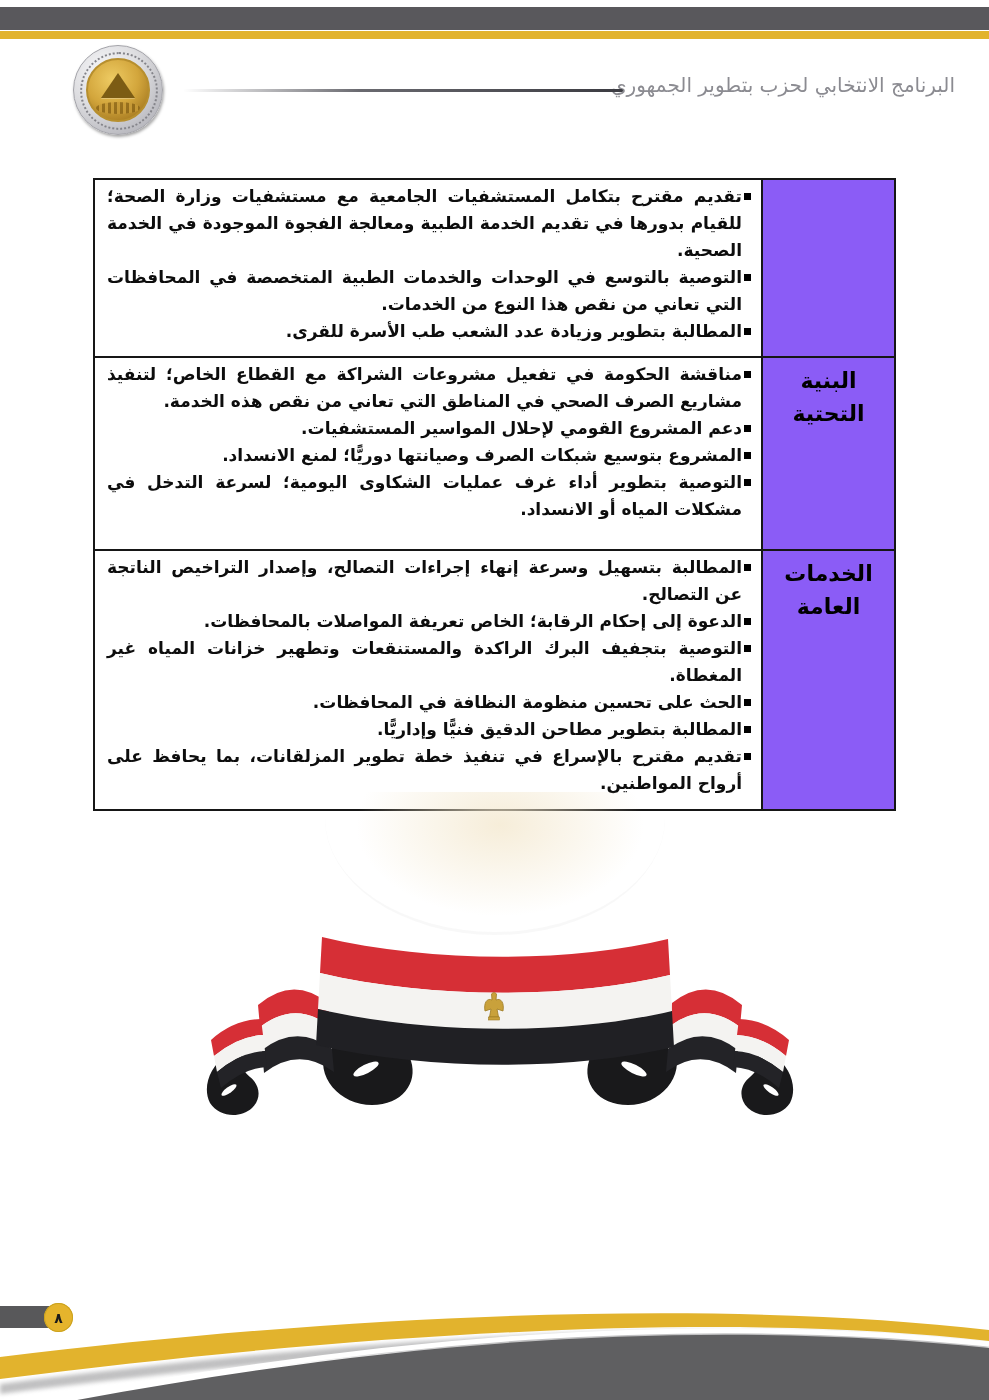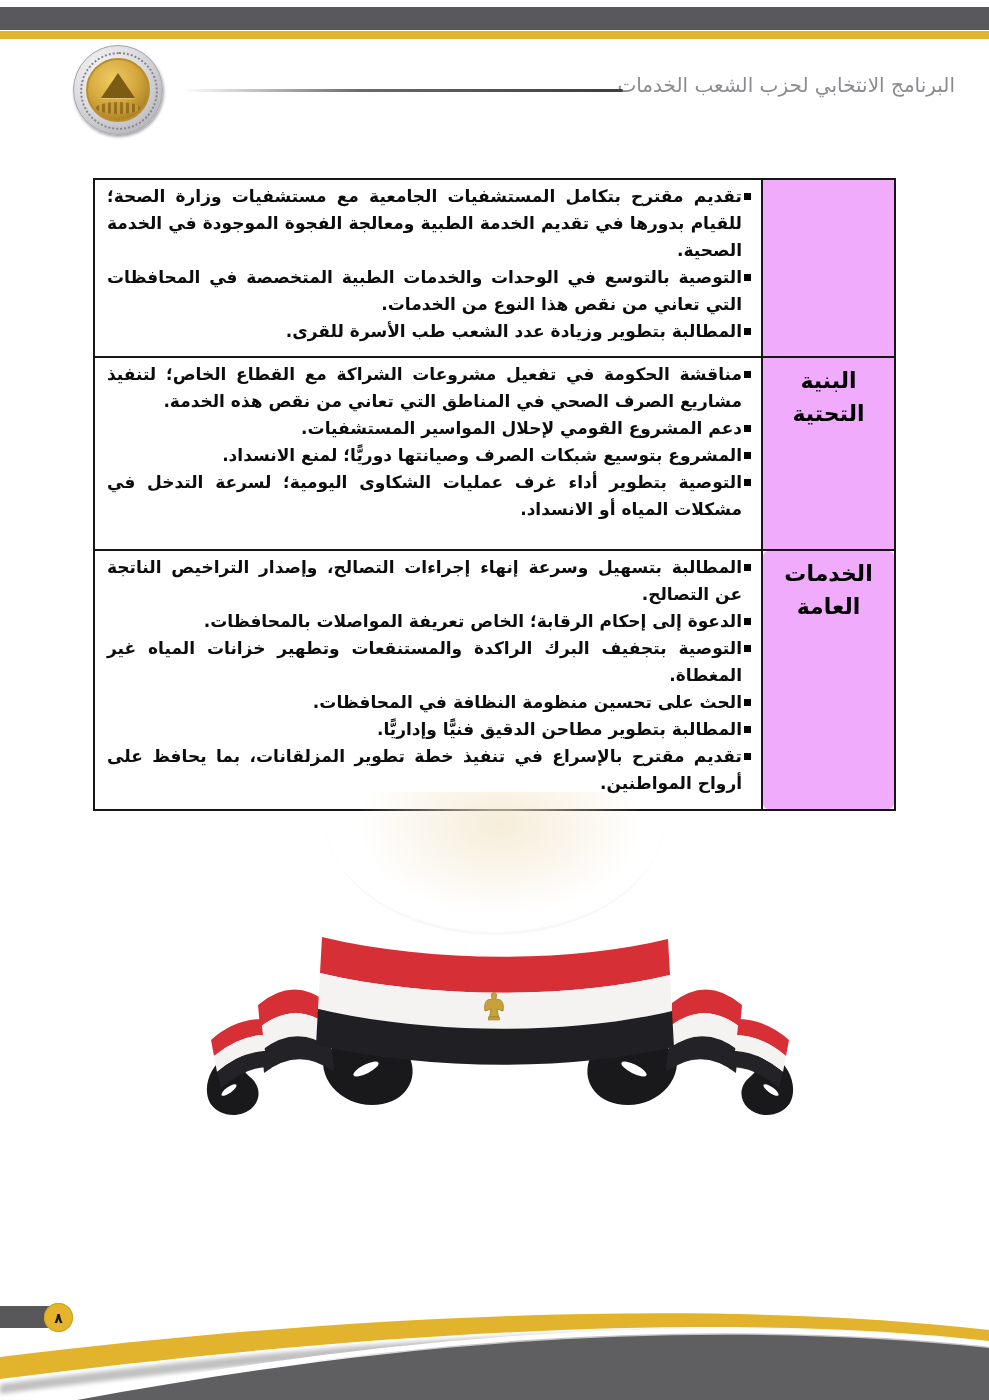--- a/index.html
+++ b/index.html
@@ -43,24 +43,24 @@
     position:absolute;top:89px;left:183px;width:440px;height:3px;border-radius:2px;
     background:linear-gradient(to right,rgba(90,90,95,0) 0%,#6a6a70 40%,#3e3e44 96%);
   }
   
   table.policy{
     position:absolute;left:93px;top:178px;width:803px;direction:rtl;
     border-collapse:collapse;table-layout:fixed;
   }
   table.policy td{border:2px solid #161616;vertical-align:top;}
   td.cat{
-    width:119px;background:#f0abfc;text-align:center;vertical-align:middle;
+    width:119px;background:#8b5cf6;text-align:center;vertical-align:middle;
     font-size:22px;font-weight:bold;color:#000;line-height:1.5;padding:6px;
   }
-  tr.r3 td.cat{vertical-align:top;border-radius:9px;}
+  tr.r3 td.cat{vertical-align:top;}
   td.content{background:#fff;padding:3px 10px 6px 12px;}
   tr.r1 td{height:164px;} tr.r2 td{height:179px;} tr.r3 td{height:246px;margin-top:48px;}
   ul.bullets{margin:0;padding:0;list-style:none;}
   ul.bullets li{display:flex;gap:2px;align-items:flex-start;}
   .sq{flex:0 0 auto;width:7px;height:7px;background:#000;margin-top:10px;}
   .bt{
     flex:1;font-size:17px;font-weight:bold;color:#0d0d0d;line-height:27px;
     text-align:justify;
   }
   
@@ -87,21 +87,21 @@
 <body>
 
 <div class="bar-dark"></div>
 <div class="bar-gold"></div>
 
 <div class="logo">
   <div class="logo-ring"></div>
   <div class="logo-inner"></div>
 </div>
 
-<div class="header-title">البرنامج الانتخابي لحزب الشعب الخدمات</div>
+<div class="header-title">البرنامج الانتخابي لحزب بتطوير الجمهوري</div>
 <div class="header-line"></div>
 
 <table class="policy">
   <tbody>
       <tr class="r1">
     <td class="cat"></td>
     <td class="content">
       <ul class="bullets">
         <li>
               <span class="sq"></span>

